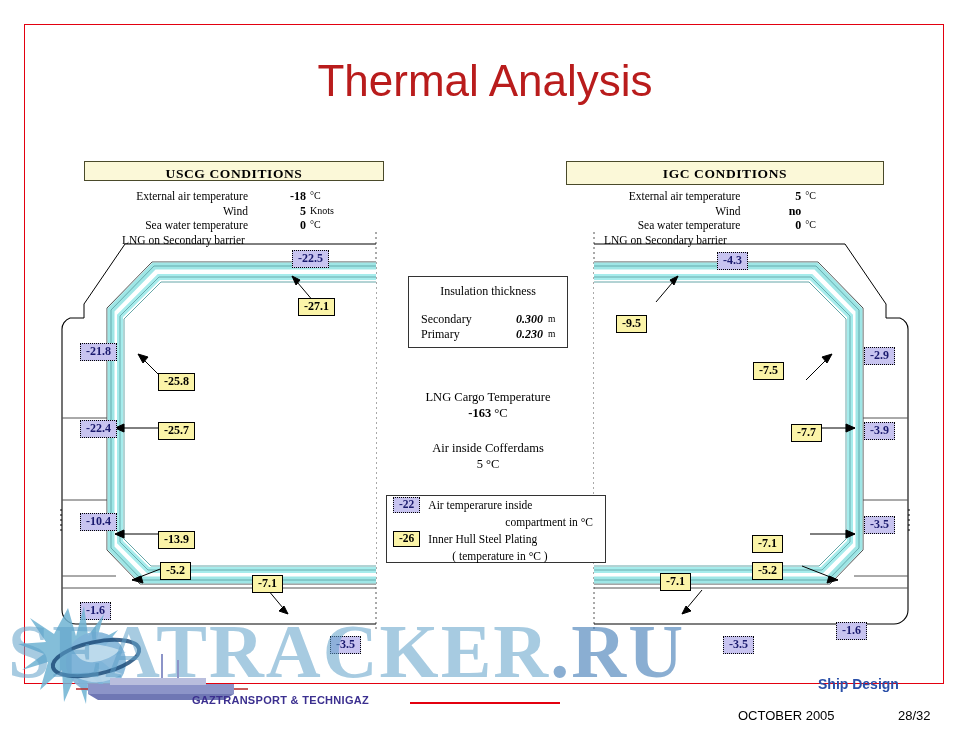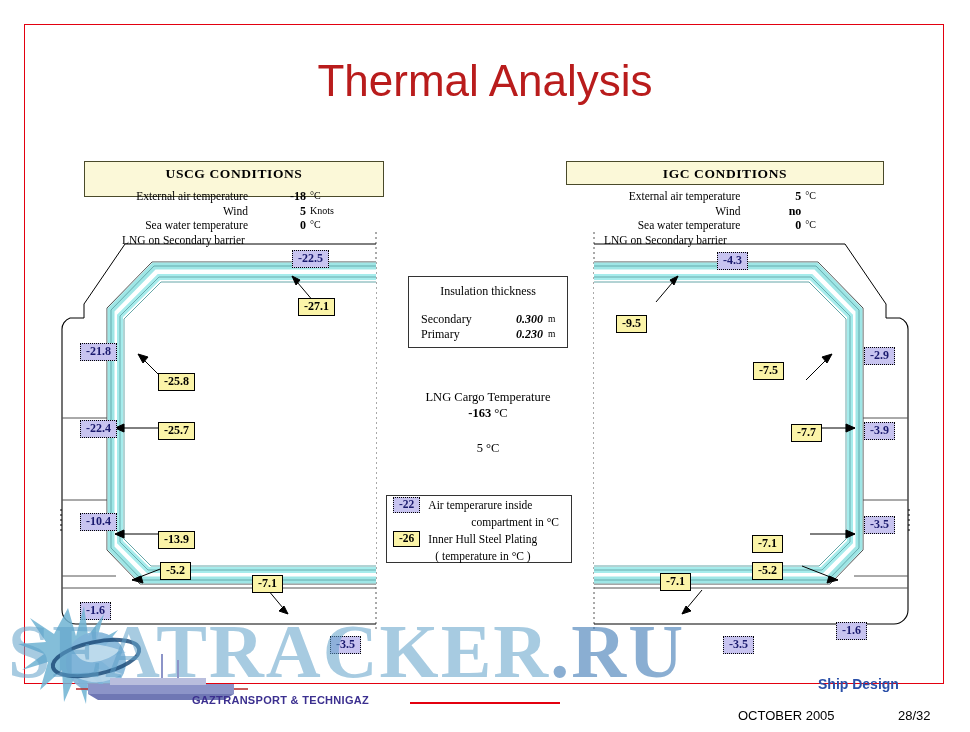--- a/index.html
+++ b/index.html
@@ -31,21 +31,21 @@
     position:absolute;
     background:#fbf8d8;
     border:1px solid #4a4a2a;
     text-align:center;
     font-family:"Liberation Serif", serif;
     font-weight:bold;font-size:13.5px;color:#000;
     letter-spacing:.6px;
     padding:4px 0 5px 0;
     box-sizing:border-box;
   }
-  #cond-left{left:84px;top:161px;width:300px;height:36px;}
+  #cond-left{left:84px;top:161px;width:300px;height:20px;}
   #cond-right{left:566px;top:161px;width:318px;height:24px;}
 
   .condtable{
     position:absolute;
     font-size:11.5px;color:#000;
     line-height:14.5px;
   }
   #condtab-left{left:84px;top:189px;width:300px;}
   #condtab-right{left:566px;top:189px;width:318px;}
   .condtable .row{display:flex;width:100%;align-items:center;}
@@ -70,21 +70,21 @@
   #insul-box .r .v{flex:0 0 48px;text-align:right;font-weight:bold;font-style:italic;}
   #insul-box .r .u{padding-left:5px;font-size:9.5px;align-self:flex-end;}
 
   .freetext{
     position:absolute;text-align:center;font-size:12.5px;color:#000;line-height:16px;
   }
   #lng-temp{left:398px;top:389px;width:180px;}
   #lng-temp .b{font-weight:bold;}
   #cof-temp{left:398px;top:440px;width:180px;}
 
-  #legend-box{left:386px;top:495px;width:186px;height:68px;}
+  #legend-box{left:386px;top:495px;width:220px;height:68px;}
   .lg-row{display:flex;align-items:center;height:17px;padding-left:6px;}
   .lg-row .txt{font-size:11.5px;padding-left:8px;text-align:right;}
   .lg-row.r2{justify-content:flex-end;padding-right:12px;}
   .lg-row.r4{justify-content:center;padding-left:0;}
   .chip{
     font-family:"Liberation Serif", serif;
     font-weight:bold;font-size:11.5px;color:#1a1a6e;
     padding:0px 5px 1px 5px;line-height:13px;
   }
   .chip.air{background:#c8c4f0;border:1.5px dotted #000;}
@@ -348,20 +348,21 @@
     </div>
   </div>
 
   <div class="freetext" id="lng-temp">
     <div>LNG Cargo Temperature</div>
     <div><span class="b">-163</span>
       <span>°C</span></div>
   </div>
 
   <div class="freetext" id="cof-temp">
+    <div>Air inside Cofferdams</div>
     <div><span class="b">5</span>
       <span>°C</span></div>
   </div>
 
   <div class="infobox" id="legend-box">
     <div class="lg-row">
       <span class="chip air">-22</span>
       <span class="txt">Air temperarure inside</span>
     </div>
     <div class="lg-row r2">

